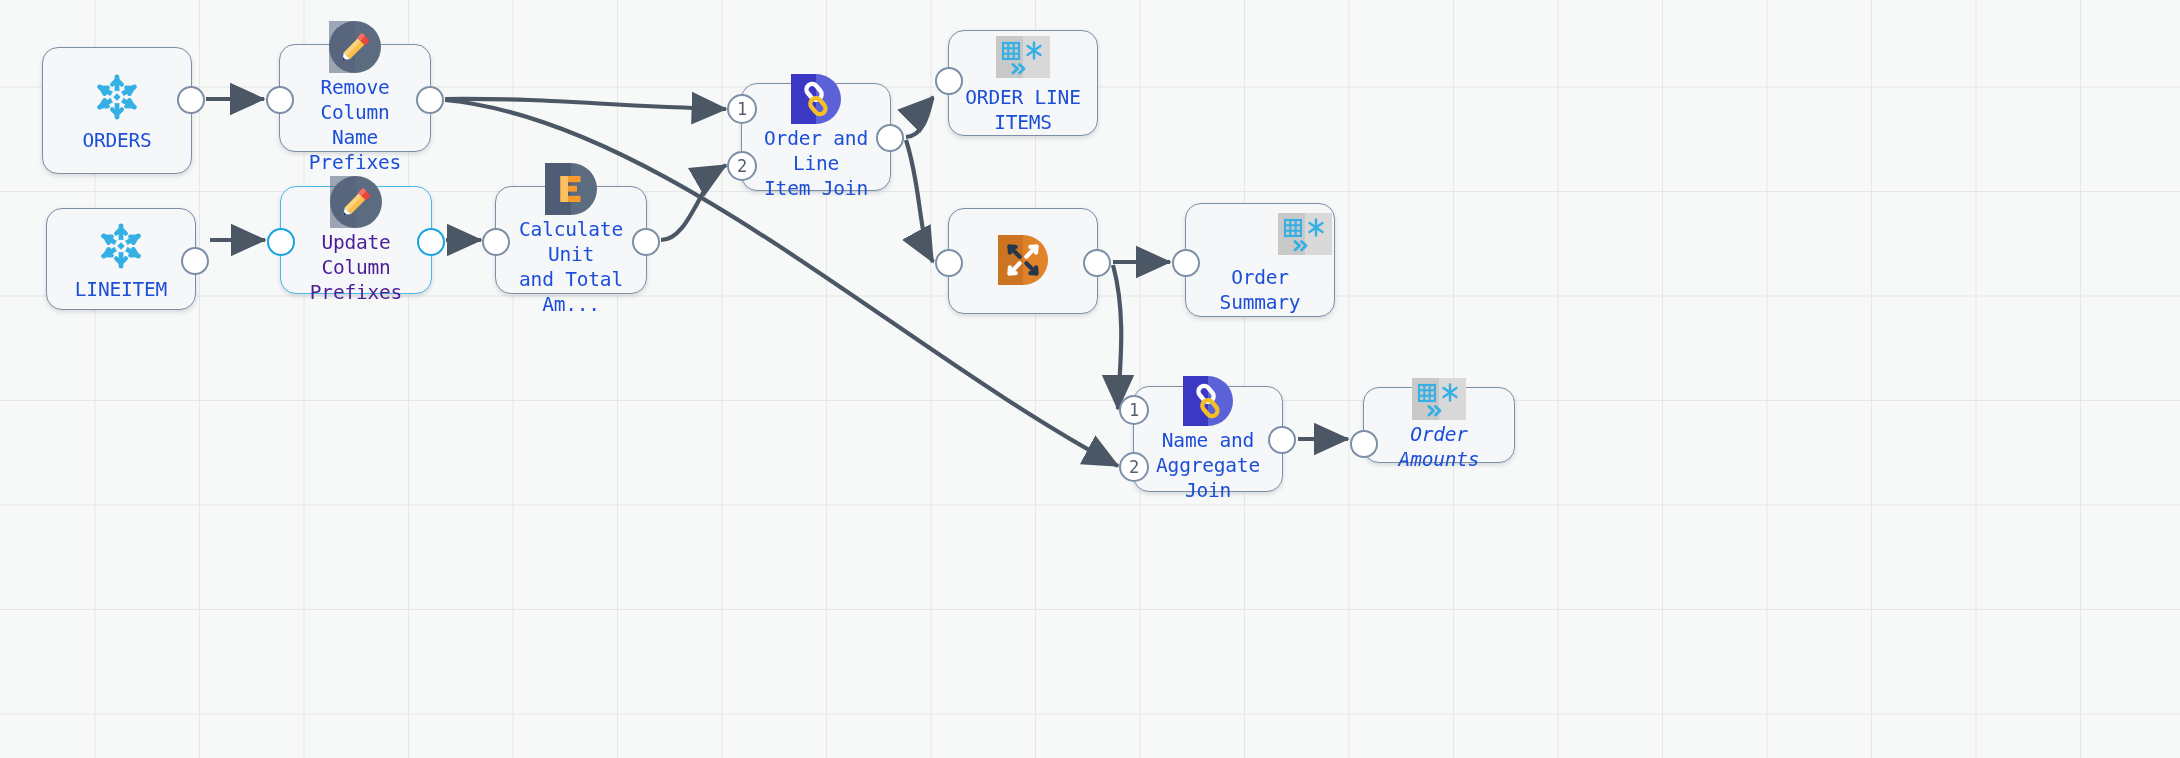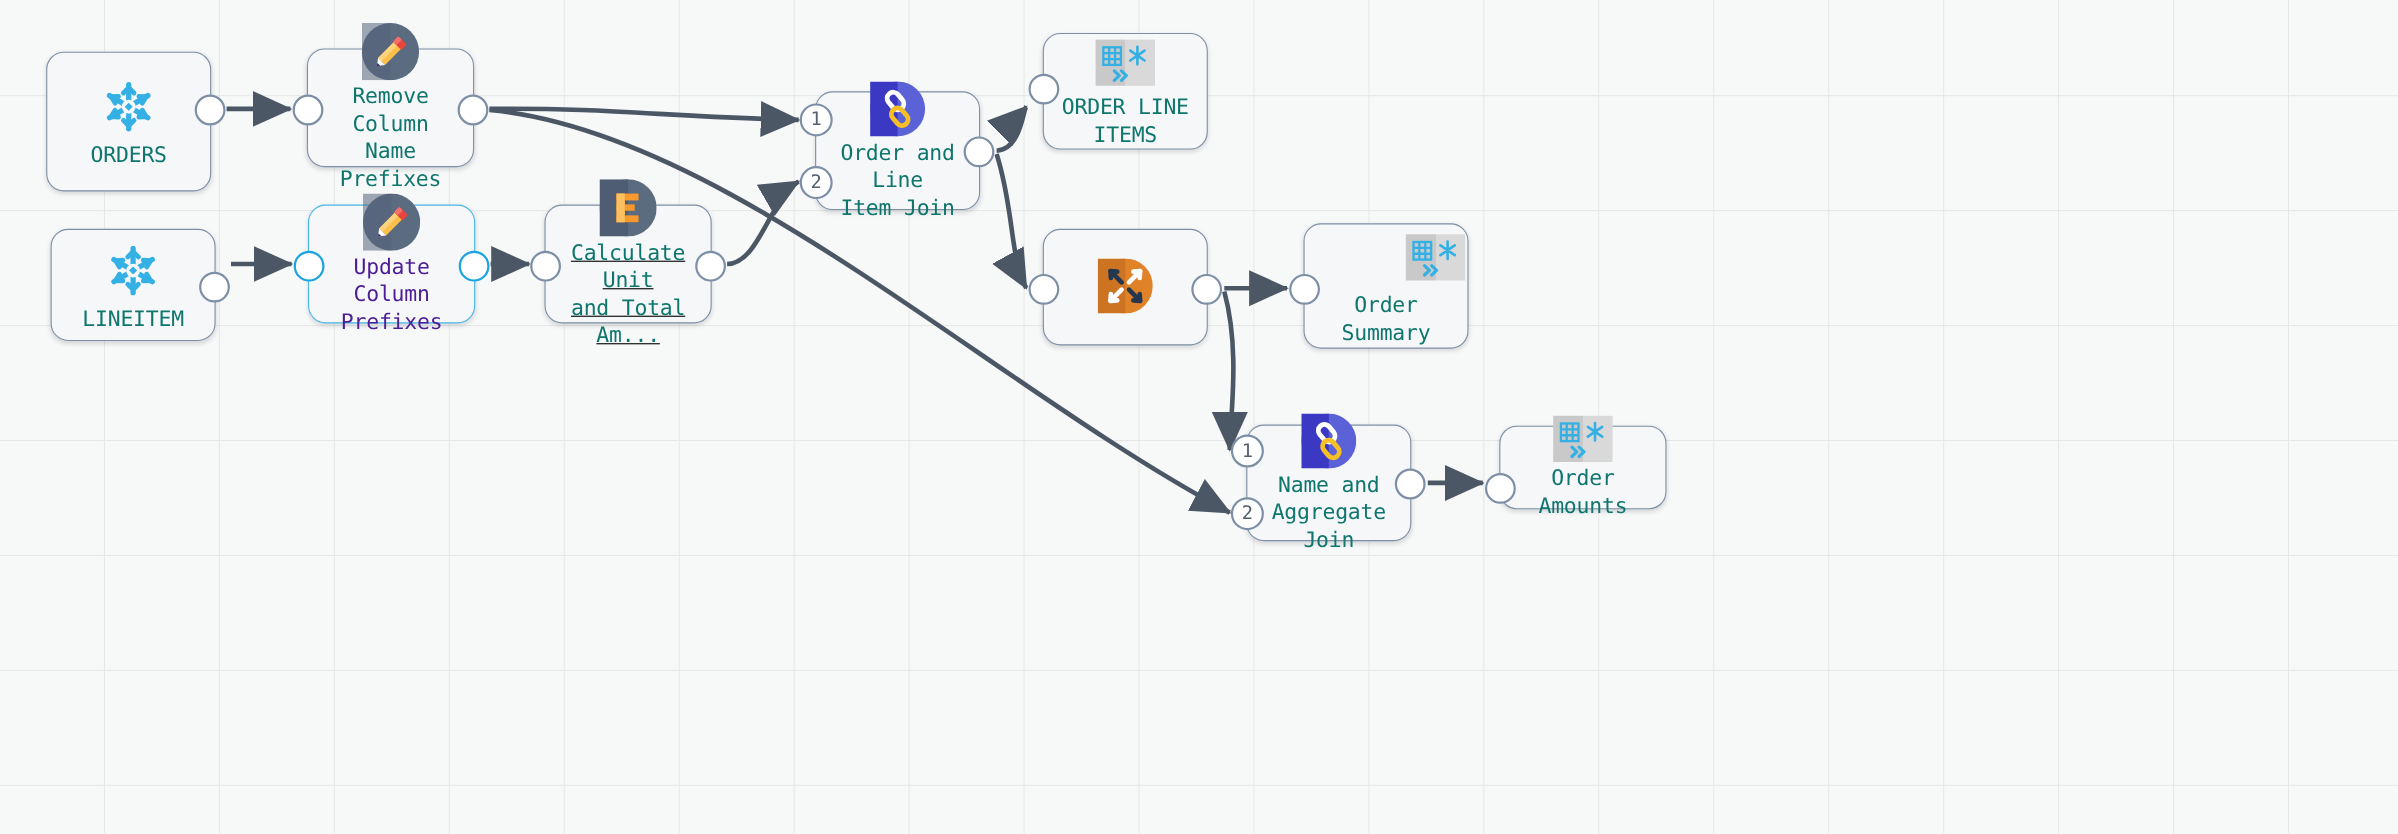--- a/index.html
+++ b/index.html
@@ -31,21 +31,21 @@
   }
   .node.selected{ border-color:#49b8e8; border-width:1.8px; }
 
   .node-icon{
     width:58px;height:58px;
     display:flex;align-items:center;justify-content:center;
     margin-bottom:2px;
   }
   .node-icon svg{display:block;}
   .node-label{
-    color:#0f766e;
+    color:#1d4ed8;
     font-size:19.5px;
     line-height:25px;
     text-align:center;
     letter-spacing:-0.2px;
     white-space:pre-line;
     padding:0 4px;
   }
   .node.selected .node-label{ color:#4c1d95; }
 
   
@@ -184,21 +184,21 @@
           <path d="M10.4 24.8 L8 26.5 L10.4 28.4 Z" fill="#2a1d63"></path>
         </g>
       </svg>
     </span>
     <span class="node-label">Update Column
 Prefixes</span>
     <span class="port sel" style="left:-14px;top:41px;"></span>
     <span class="port sel" style="right:-14px;top:41px;"></span>
   </div>
 
-  <div class="node" style="left:495px;top:186px;width:152px;height:108px;text-decoration:underline;">
+  <div class="node" style="left:495px;top:186px;width:152px;height:108px;">
     <span class="node-icon">
       <svg width="52" height="52" viewBox="0 0 52 52">
         <circle cx="26" cy="26" r="26" fill="#5b6b80"></circle>
         <path d="M0 0 h26 v52 h-26 z" fill="#4e5d73"></path>
         <g fill="#f79a2e">
           <rect x="15.5" y="13" width="7.5" height="26"></rect>
           <rect x="15.5" y="13" width="20" height="6.2"></rect>
           <rect x="15.5" y="22.8" width="16.5" height="5.8"></rect>
           <rect x="15.5" y="32.8" width="20" height="6.2"></rect>
         </g>
@@ -308,21 +308,21 @@
         </g>
       </svg>
     </span>
     <span class="node-label">Name and
 Aggregate Join</span>
     <span class="port num" style="left:-15px;top:8px;">1</span>
     <span class="port num" style="left:-15px;top:65px;">2</span>
     <span class="port" style="right:-14px;top:39px;"></span>
   </div>
 
-  <div class="node" style="left:1363px;top:387px;width:152px;height:76px;">
+  <div class="node" style="left:1363px;top:387px;width:152px;height:76px;font-style:italic;">
     <span class="node-icon">
       <span class="ico-square">
         <svg width="54" height="42" viewBox="0 0 54 42" style="position:absolute;left:0;top:0;">
           <g fill="none" stroke="#35b0e4" stroke-width="2.1">
             <rect x="7" y="7" width="16" height="16"></rect>
             <path d="M7 12.3 H23 M7 17.7 H23 M12.3 7 V23 M17.7 7 V23"></path>
           </g>
           <g stroke="#35b0e4" stroke-width="2.4" stroke-linecap="round">
             <path d="M38 6.5 V22.5 M31.5 10 L44.5 19 M44.5 10 L31.5 19"></path>
           </g>

